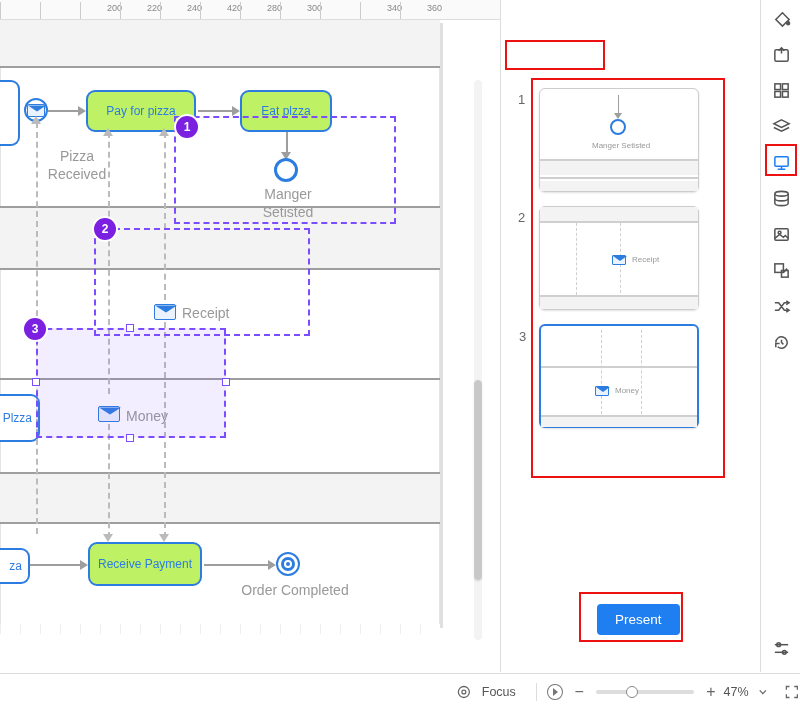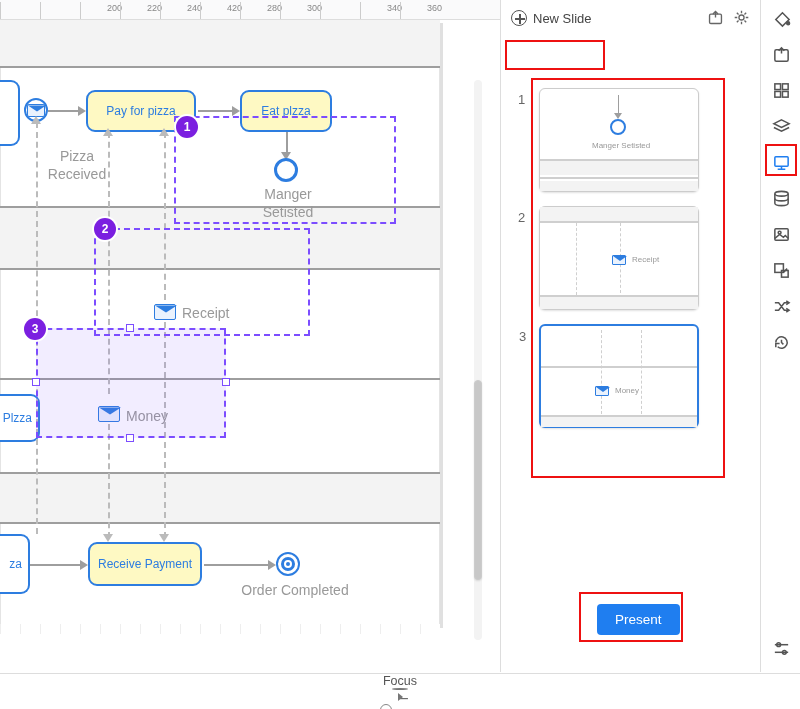--- a/index.html
+++ b/index.html
@@ -6,41 +6,41 @@
   html, body { width: 800px; height: 709px; overflow: hidden; background: #fff; color: #555; }
 
   
   .app { display: flex; width: 800px; height: 672px; }
   .canvas-col { width: 500px; height: 672px; position: relative; background:#fff; }
   .slides-col { width: 260px; height: 672px; position: relative; background:#fff; border-left:1px solid #ddd; }
   .tools-col  { width: 40px;  height: 672px; position: relative; background:#fff; border-left:1px solid #ddd; }
 
   
   .statusbar { position: absolute; left:0; bottom:0; width:800px; height:36px; border-top:1px solid #ddd;
-               display:flex; align-items:center; font-size:12.5px; color:#555; background:#fff;flex-direction:column; }
+               display:flex; align-items:center; font-size:12.5px; color:#555; background:#fff; }
 
   
   .ruler { position:absolute; top:0; left:0; width:500px; height:20px; background:#fafafb; border-bottom:1px solid #ddd;
            font-size:9px; color:#888; }
   .ruler .tick { position:absolute; top:2px; width:40px; text-align:right; border-left:1px solid #ccc; height:17px;}
   .ruler .tick span { position: relative; top:1px; left:2px;}
 
   
   .canvas { position:absolute; top:20px; left:0; width:485px; height:652px; }
   .page-bg { position:absolute; top:0; left:0; width:440px; height:605px; background:#fff;
              box-shadow: 3px 3px 0 rgba(0,0,0,.12); border:1px solid #e4e4e4;}
   .grid-lines { position:absolute; left:0; top:604px; height:10px; width:440px;
                 background: repeating-linear-gradient(90deg,#eee,#eee 1px,#fff 1px,#fff 20px);}
   .shade { position:absolute; left:0; width:440px; background:#f3f3f3; }
 
   
   .hr { position:absolute; left:0; width:440px; height:2px; background:#9e9e9e; }
 
   
-  .task { position:absolute; border:2px solid #2d7de0; border-radius:9px; background:#fef9c3;
+  .task { position:absolute; border:2px solid #2d7de0; border-radius:9px; background:#bef264;
           font-size:12px; color:#2d7de0; display:flex; align-items:center; justify-content:center;
           padding:0 6px; text-align:center; }
 
   
   .halftask { position:absolute; border:2px solid #2d7de0; border-top-right-radius:9px; border-bottom-right-radius:9px;
               border-left:none; background:#fff; font-size:12px; color:#2d7de0; display:flex;
               align-items:center; justify-content:flex-end; padding-right:6px;}
 
   .label { position:absolute; font-size:14px; color:#999; text-align:center; line-height:1.25;}
 
@@ -189,21 +189,21 @@
 
       <div class="env big" style="position:absolute;top:284px;left:154px"></div>
       <div class="label" style="top:285px;left:182px">Receipt</div>
 
       <div class="halftask" style="top:374px;left:0;width:40px;height:48px">
           <span>Plzza</span>
         </div>
       <div class="env big" style="position:absolute;top:386px;left:98px"></div>
       <div class="label" style="top:388px;left:126px">Money</div>
 
-      <div class="halftask" style="top:514px;left:0;width:30px;height:60px">
+      <div class="halftask" style="top:528px;left:0;width:30px;height:36px">
           <span>za</span>
         </div>
       <div class="hsolid" style="top:544px;left:30px;width:52px"></div>
       <div class="arrowright" style="top:540px;left:80px"></div>
       <div class="task" style="top:522px;left:88px;width:114px;height:44px">
           <span>Receive Payment</span>
         </div>
       <div class="hsolid" style="top:544px;left:204px;width:66px"></div>
       <div class="arrowright" style="top:540px;left:268px"></div>
       <div class="dblcircle" style="top:532px;left:276px">
@@ -243,38 +243,20 @@
       <div class="phandle" style="top:414px;left:126px"></div>
 
       <div class="vscroll">
         <div class="thumb" style="top:300px;height:200px"></div>
       </div>
     </div>
   </div>
 
   <div class="slides-col">
 
-    <div class="panel-toolbar">
-      <div class="newslide">
-        <div class="plus-circle"></div>
-        <span>New Slide</span>
-      </div>
-      <span style="position:absolute;right:36px;top:9px">
-        <svg viewBox="0 0 20 20" style="width:17px;height:17px;stroke:#666;fill:none;stroke-width:1.6">
-          <rect x="3" y="6" width="14" height="11" rx="1.5"></rect>
-            <path d="M10 3v7M7 6l3-3 3 3"></path>
-          </svg>
-      </span>
-      <span style="position:absolute;right:10px;top:9px">
-        <svg viewBox="0 0 20 20" style="width:17px;height:17px;stroke:#666;fill:none;stroke-width:1.6">
-          <circle cx="10" cy="10" r="3"></circle>
-            <path d="M10 2v3M10 15v3M2 10h3M15 10h3M4.5 4.5l2 2M13.5 13.5l2 2M15.5 4.5l-2 2M6.5 13.5l-2 2"></path>
-          </svg>
-      </span>
-    </div>
 
     <div class="redbox" style="top:40px;left:4px;width:100px;height:30px"></div>
 
     <div class="thumbs">
 
       <div class="thumb">
         <span class="num">1</span>
         <div class="shade" style="top:72px;height:14px"></div>
         <div class="shade" style="top:92px;height:10px"></div>
         <div class="mini-hr" style="top:70px"></div>

